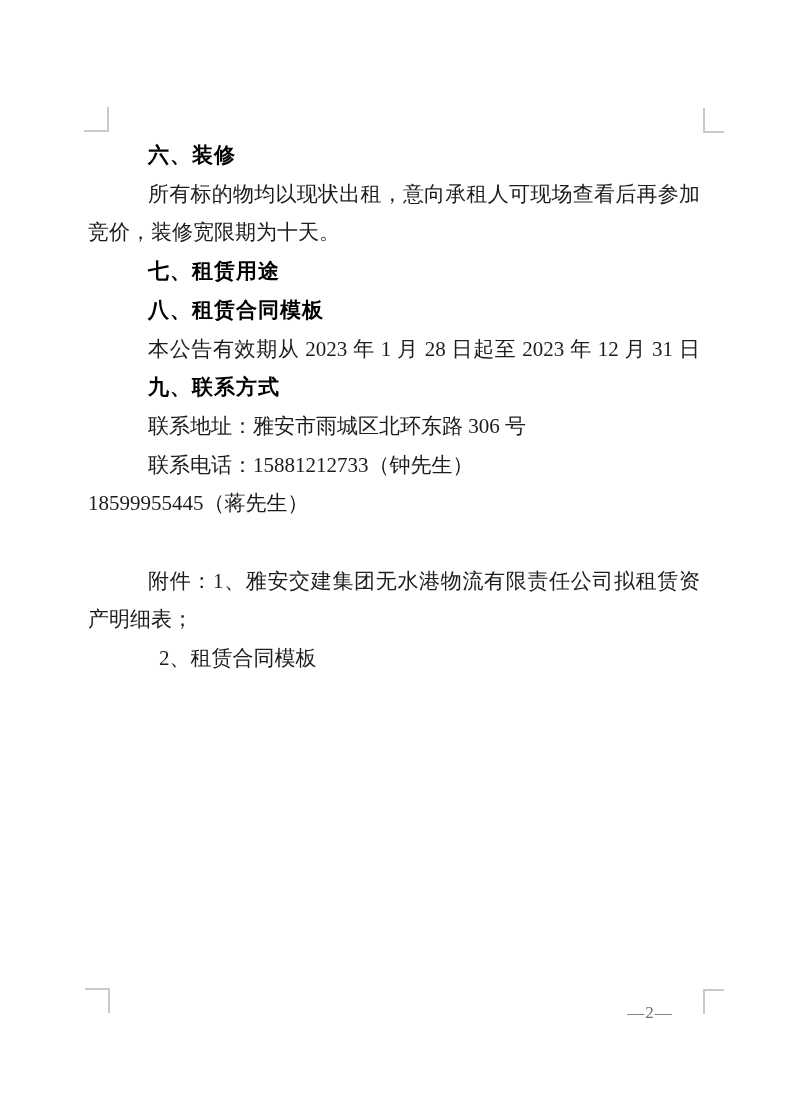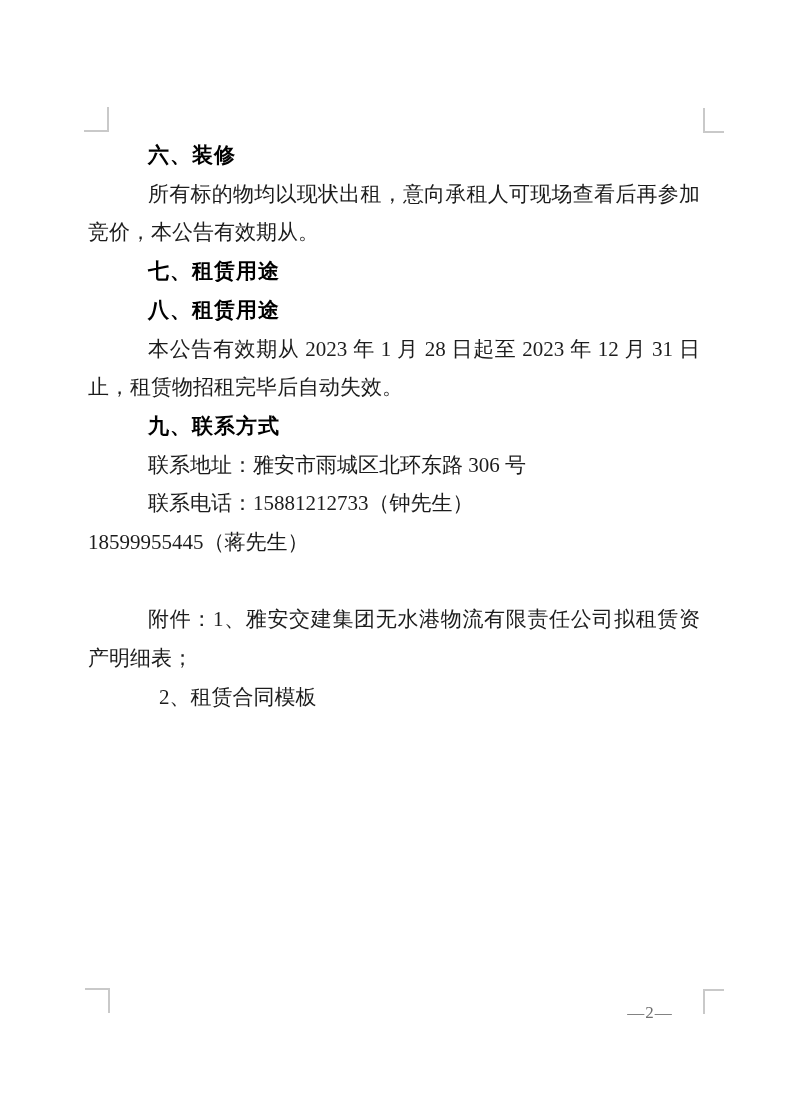--- a/index.html
+++ b/index.html
@@ -78,25 +78,24 @@
 <div class="page">
 
   <span class="mark mark-tl"></span>
   <span class="mark mark-tr"></span>
   <span class="mark mark-bl"></span>
   <span class="mark mark-br"></span>
 
   <div class="text-block" id="text-block">
       <div class="line heading">六、装修</div>
       <div class="line first justify">所有标的物均以现状出租，意向承租人可现场查看后再参加</div>
-      <div class="line cont">竞价，本公告有效期从。</div>
+      <div class="line cont">竞价，装修宽限期为十天。</div>
       <div class="line heading">七、租赁用途</div>
-      <div class="line heading">八、租赁用途</div>
+      <div class="line heading">八、租赁合同模板</div>
       <div class="line first justify">本公告有效期从 2023 年 1 月 28 日起至 2023 年 12 月 31 日</div>
-      <div class="line cont">止，租赁物招租完毕后自动失效。</div>
       <div class="line heading">九、联系方式</div>
       <div class="line first-left first">联系地址：雅安市雨城区北环东路 306 号</div>
       <div class="line first-left first">联系电话：15881212733（钟先生）</div>
       <div class="line phone2">18599955445（蒋先生）</div>
       <div class="line blank"></div>
       <div class="line first justify">附件：1、雅安交建集团无水港物流有限责任公司拟租赁资</div>
       <div class="line cont">产明细表；</div>
       <div class="line attach2">2、租赁合同模板</div>
     </div>
 

